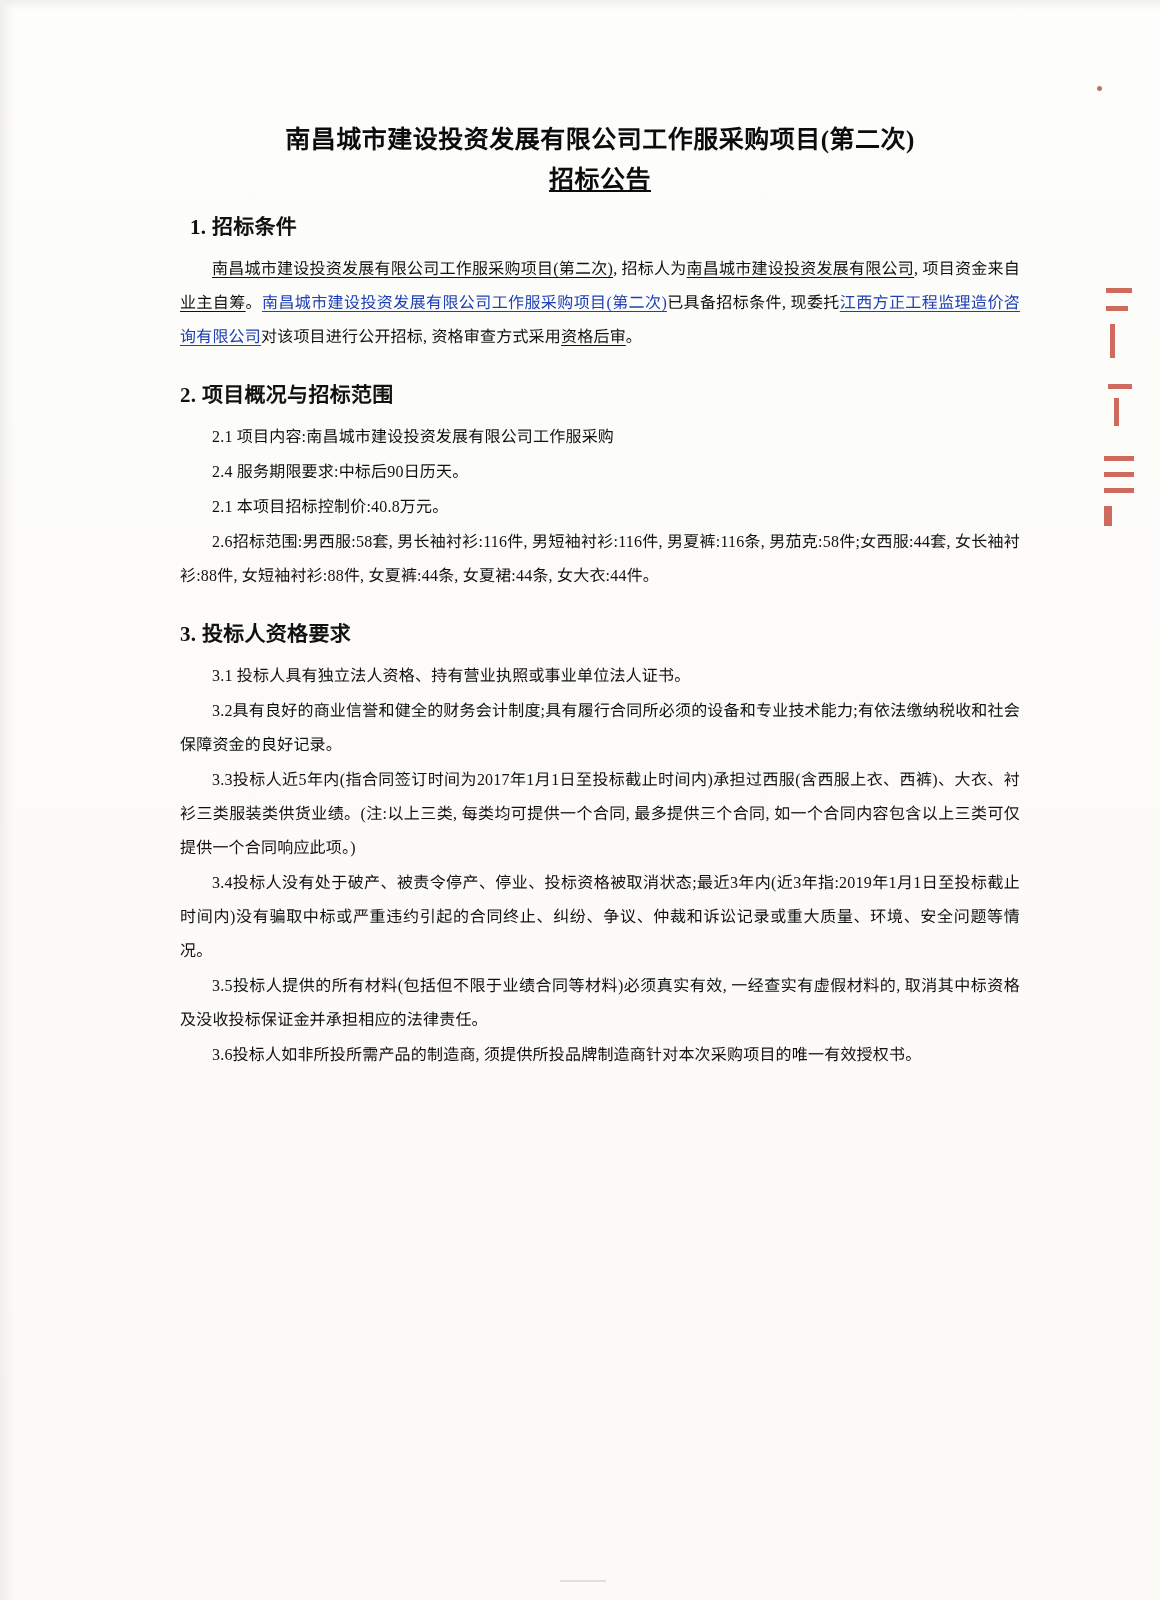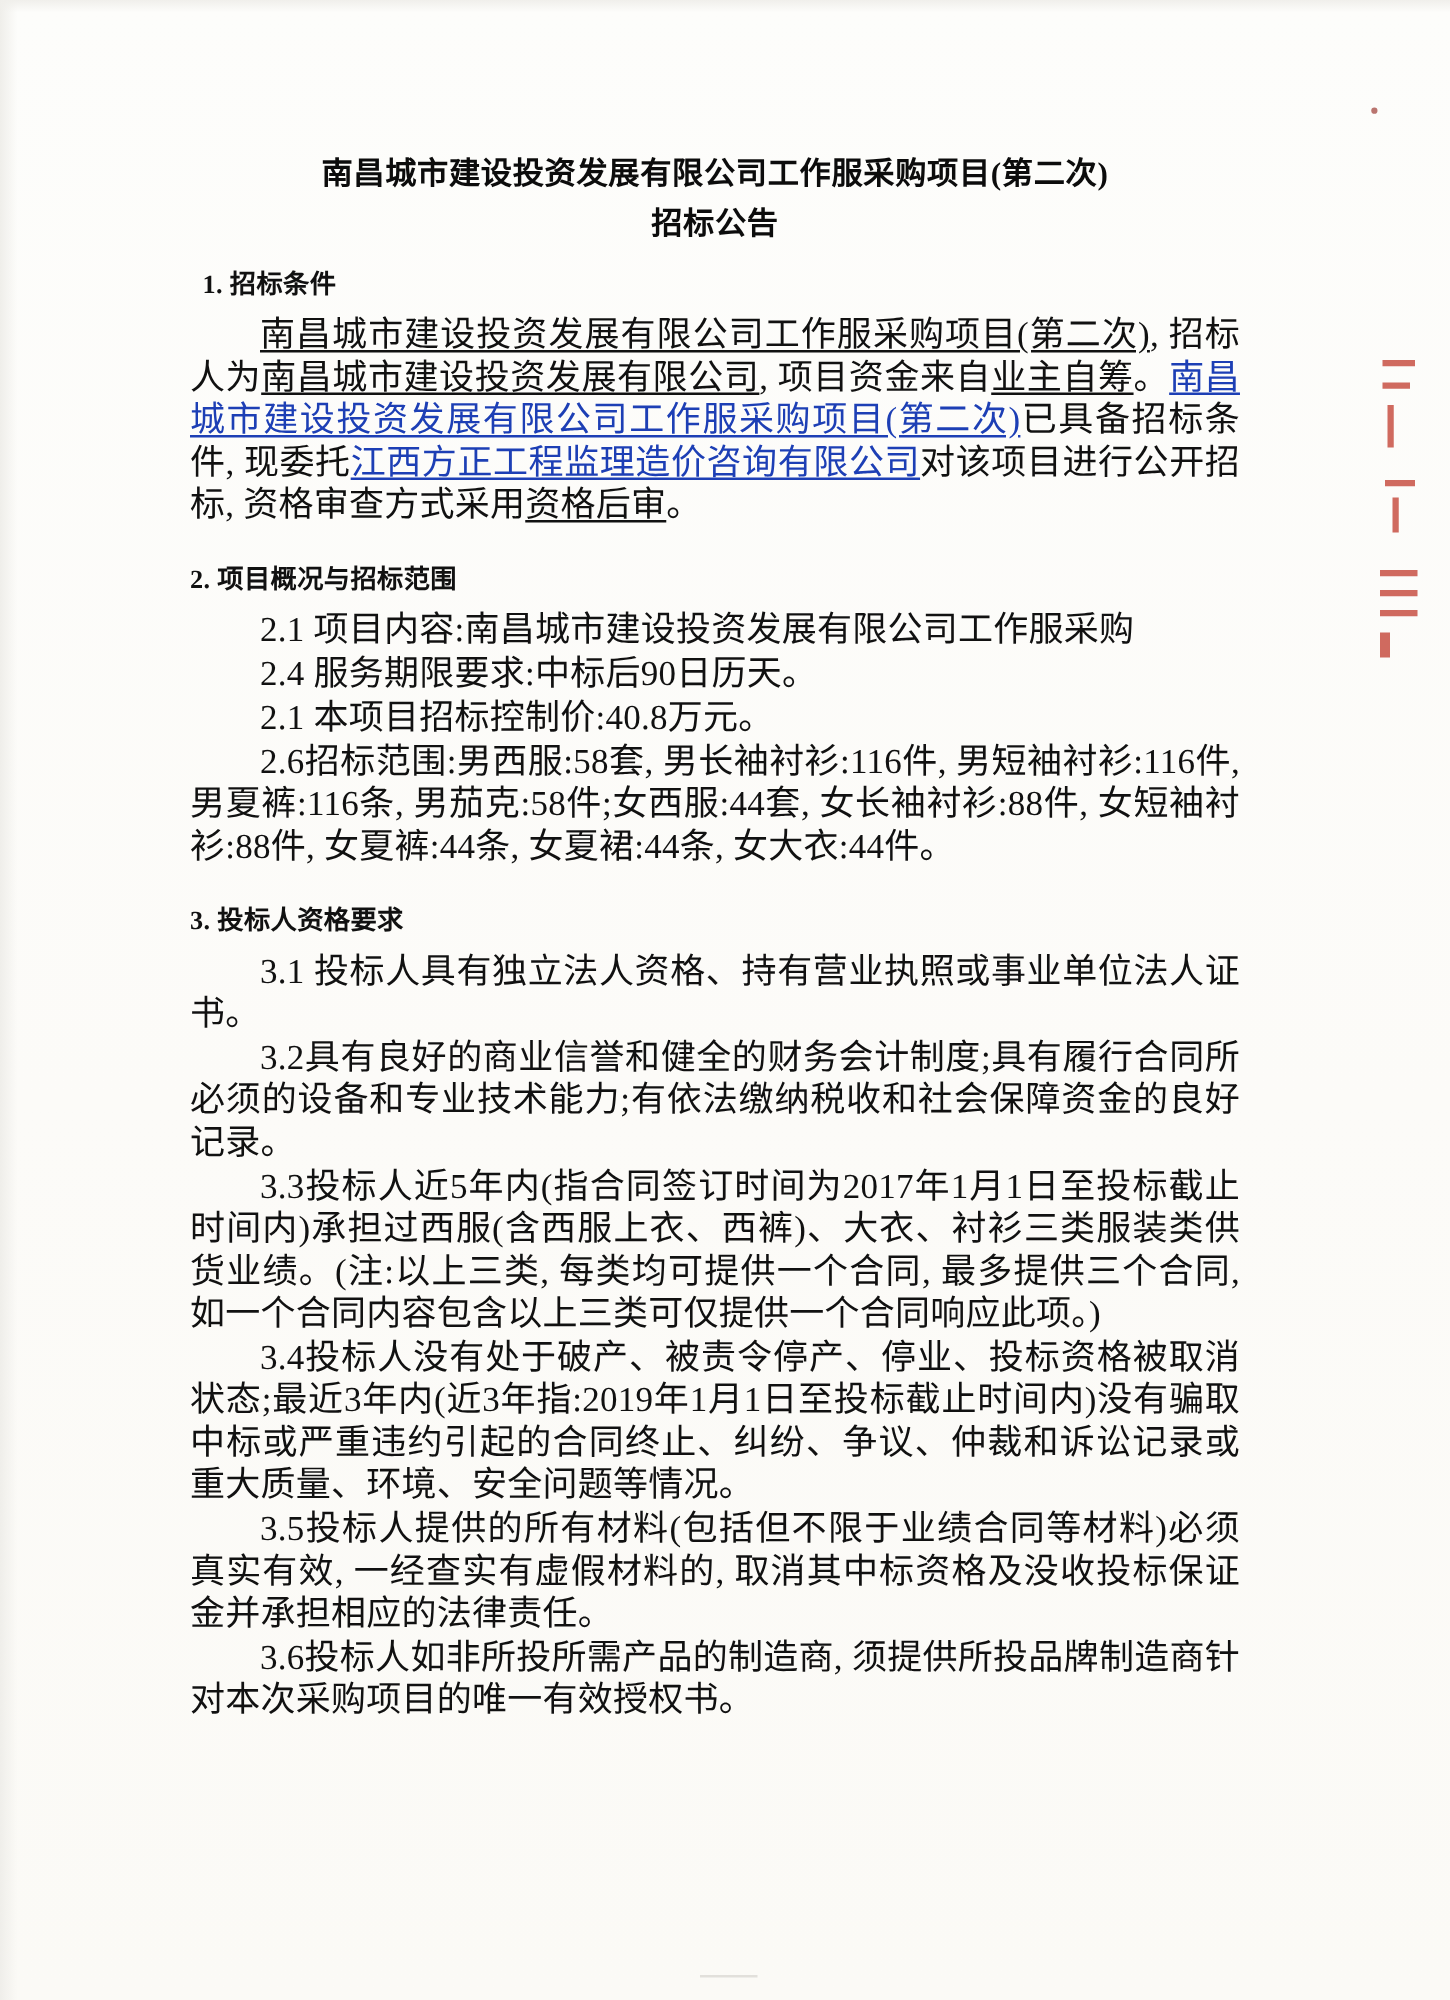--- a/index.html
+++ b/index.html
@@ -26,48 +26,49 @@
     left: 0; top: 0; bottom: 0; width: 14px;
     background: linear-gradient(90deg, #efeeea 0%, rgba(255,255,255,0) 100%);
   }
   .scan-edge-top {
     position: absolute;
     left: 0; right: 0; top: 0; height: 10px;
     background: linear-gradient(180deg, #f0efeb 0%, rgba(255,255,255,0) 100%);
   }
   .content {
     position: absolute;
-    left: 152px;
+    left: 180px;
     top: 120px;
     width: 840px;
   }
   .doc-title {
     text-align: center;
     font-weight: bold;
     font-size: 25px;
     line-height: 40px;
     letter-spacing: 0.5px;
     color: #0c0c0c;
   }
   .doc-title .line2 {
     display: block;
+    text-decoration: underline;
   }
   h2.section {
     font-size: 21px;
     font-weight: bold;
     margin: 26px 0 10px 0;
     line-height: 30px;
     letter-spacing: 0.3px;
   }
   h2.section.first {
     margin-top: 12px;
     padding-left: 10px;
   }
   p.para {
-    font-size: 28px;
+    font-size: 16px;
     line-height: 34px;
     margin: 0 0 2px 0;
     text-align: justify;
     letter-spacing: 0.2px;
   }
   p.indent {
     text-indent: 2em;
   }
   .u {
     text-decoration: underline;

